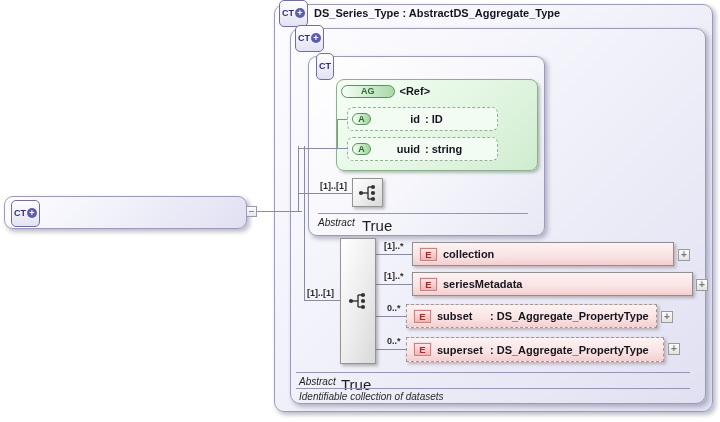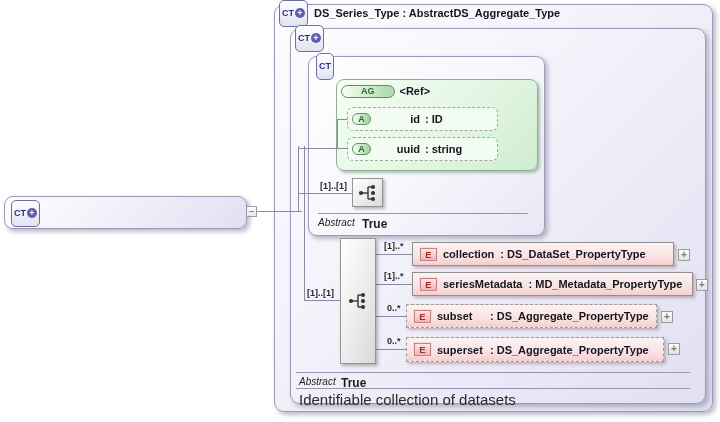--- a/index.html
+++ b/index.html
@@ -43,22 +43,22 @@
   .elbox.optional{border-style:dashed;border-color:#9a9a9a;}
   
   .t-title{font-weight:bold;font-size:11px;color:#15151f;white-space:nowrap;}
   .titlerow{position:absolute;display:flex;align-items:center;gap:6px;height:14px;}
   .el-name{font-weight:bold;font-size:11px;color:#15151f;white-space:pre;min-width:47px;display:inline-block;}
   .el-type{font-weight:bold;font-size:11px;color:#15151f;white-space:pre;}
   .at-name{font-weight:bold;font-size:11px;color:#15151f;min-width:44px;display:inline-block;text-align:right;}
   .ag-name{font-weight:bold;font-size:11px;color:#15151f;min-width:36px;display:inline-block;}
   .card{position:absolute;font-weight:bold;font-size:9px;color:#2a2a2a;white-space:nowrap;}
   .abs-label{position:absolute;font-style:italic;font-size:10px;color:#1e1e1e;}
-  .abs-value{position:absolute;font-weight:bold;font-size:12px;color:#1e1e1e;}
-  .annotation{position:absolute;font-size:15px;color:#2a2a2a;white-space:nowrap;}
+  .abs-value{position:absolute;font-weight:normal;font-size:15px;color:#1e1e1e;}
+  .annotation{position:absolute;font-style:italic;font-size:10px;color:#2a2a2a;white-space:nowrap;}
   
   .hline{position:absolute;height:1px;background:#8a8aa2;}
   .vline{position:absolute;width:1px;background:#8a8aa2;}
   .sep{position:absolute;height:1px;background:#9595b5;}
   
   .ct-icon{
     display:inline-flex;align-items:center;height:27px;box-sizing:border-box;
     border:1px solid #6f6f9e;border-radius:5px;padding:0 2px;
     background:linear-gradient(#ffffff,#e2e2f4);
     color:#2e2e7e;font-size:9px;font-weight:bold;line-height:11px;flex:none;
@@ -190,29 +190,27 @@
       <circle cx="16" cy="4" r="2.1" fill="#333333"></circle>
       <circle cx="16" cy="10" r="2.1" fill="#333333"></circle>
       <circle cx="16" cy="16" r="2.1" fill="#333333"></circle>
     </svg>
   </div>
 
   <span class="card" style="left:384px;top:241px;">[1]..*</span>
   <div class="box elbox" style="left:412px;top:242px;width:262px;height:24px;">
     <span class="e-icon">E</span>
     <span class="el-name">collection</span>
-    <span class="el-type">: DS_DataSet_PropertyType</span>
   </div>
   <div class="expand-btn" style="left:678px;top:249px;">+</div>
 
   <span class="card" style="left:384px;top:271px;">[1]..*</span>
   <div class="box elbox" style="left:412px;top:272px;width:281px;height:24px;">
     <span class="e-icon">E</span>
     <span class="el-name">seriesMetadata</span>
-    <span class="el-type">: MD_Metadata_PropertyType</span>
   </div>
   <div class="expand-btn" style="left:696px;top:279px;">+</div>
 
   <span class="card" style="left:387px;top:303px;">0..*</span>
   <div class="box elbox optional" style="left:406px;top:304px;width:251px;height:24px;">
     <span class="e-icon">E</span>
     <span class="el-name">subset</span>
     <span class="el-type">: DS_Aggregate_PropertyType</span>
   </div>
   <div class="expand-btn" style="left:661px;top:311px;">+</div>

